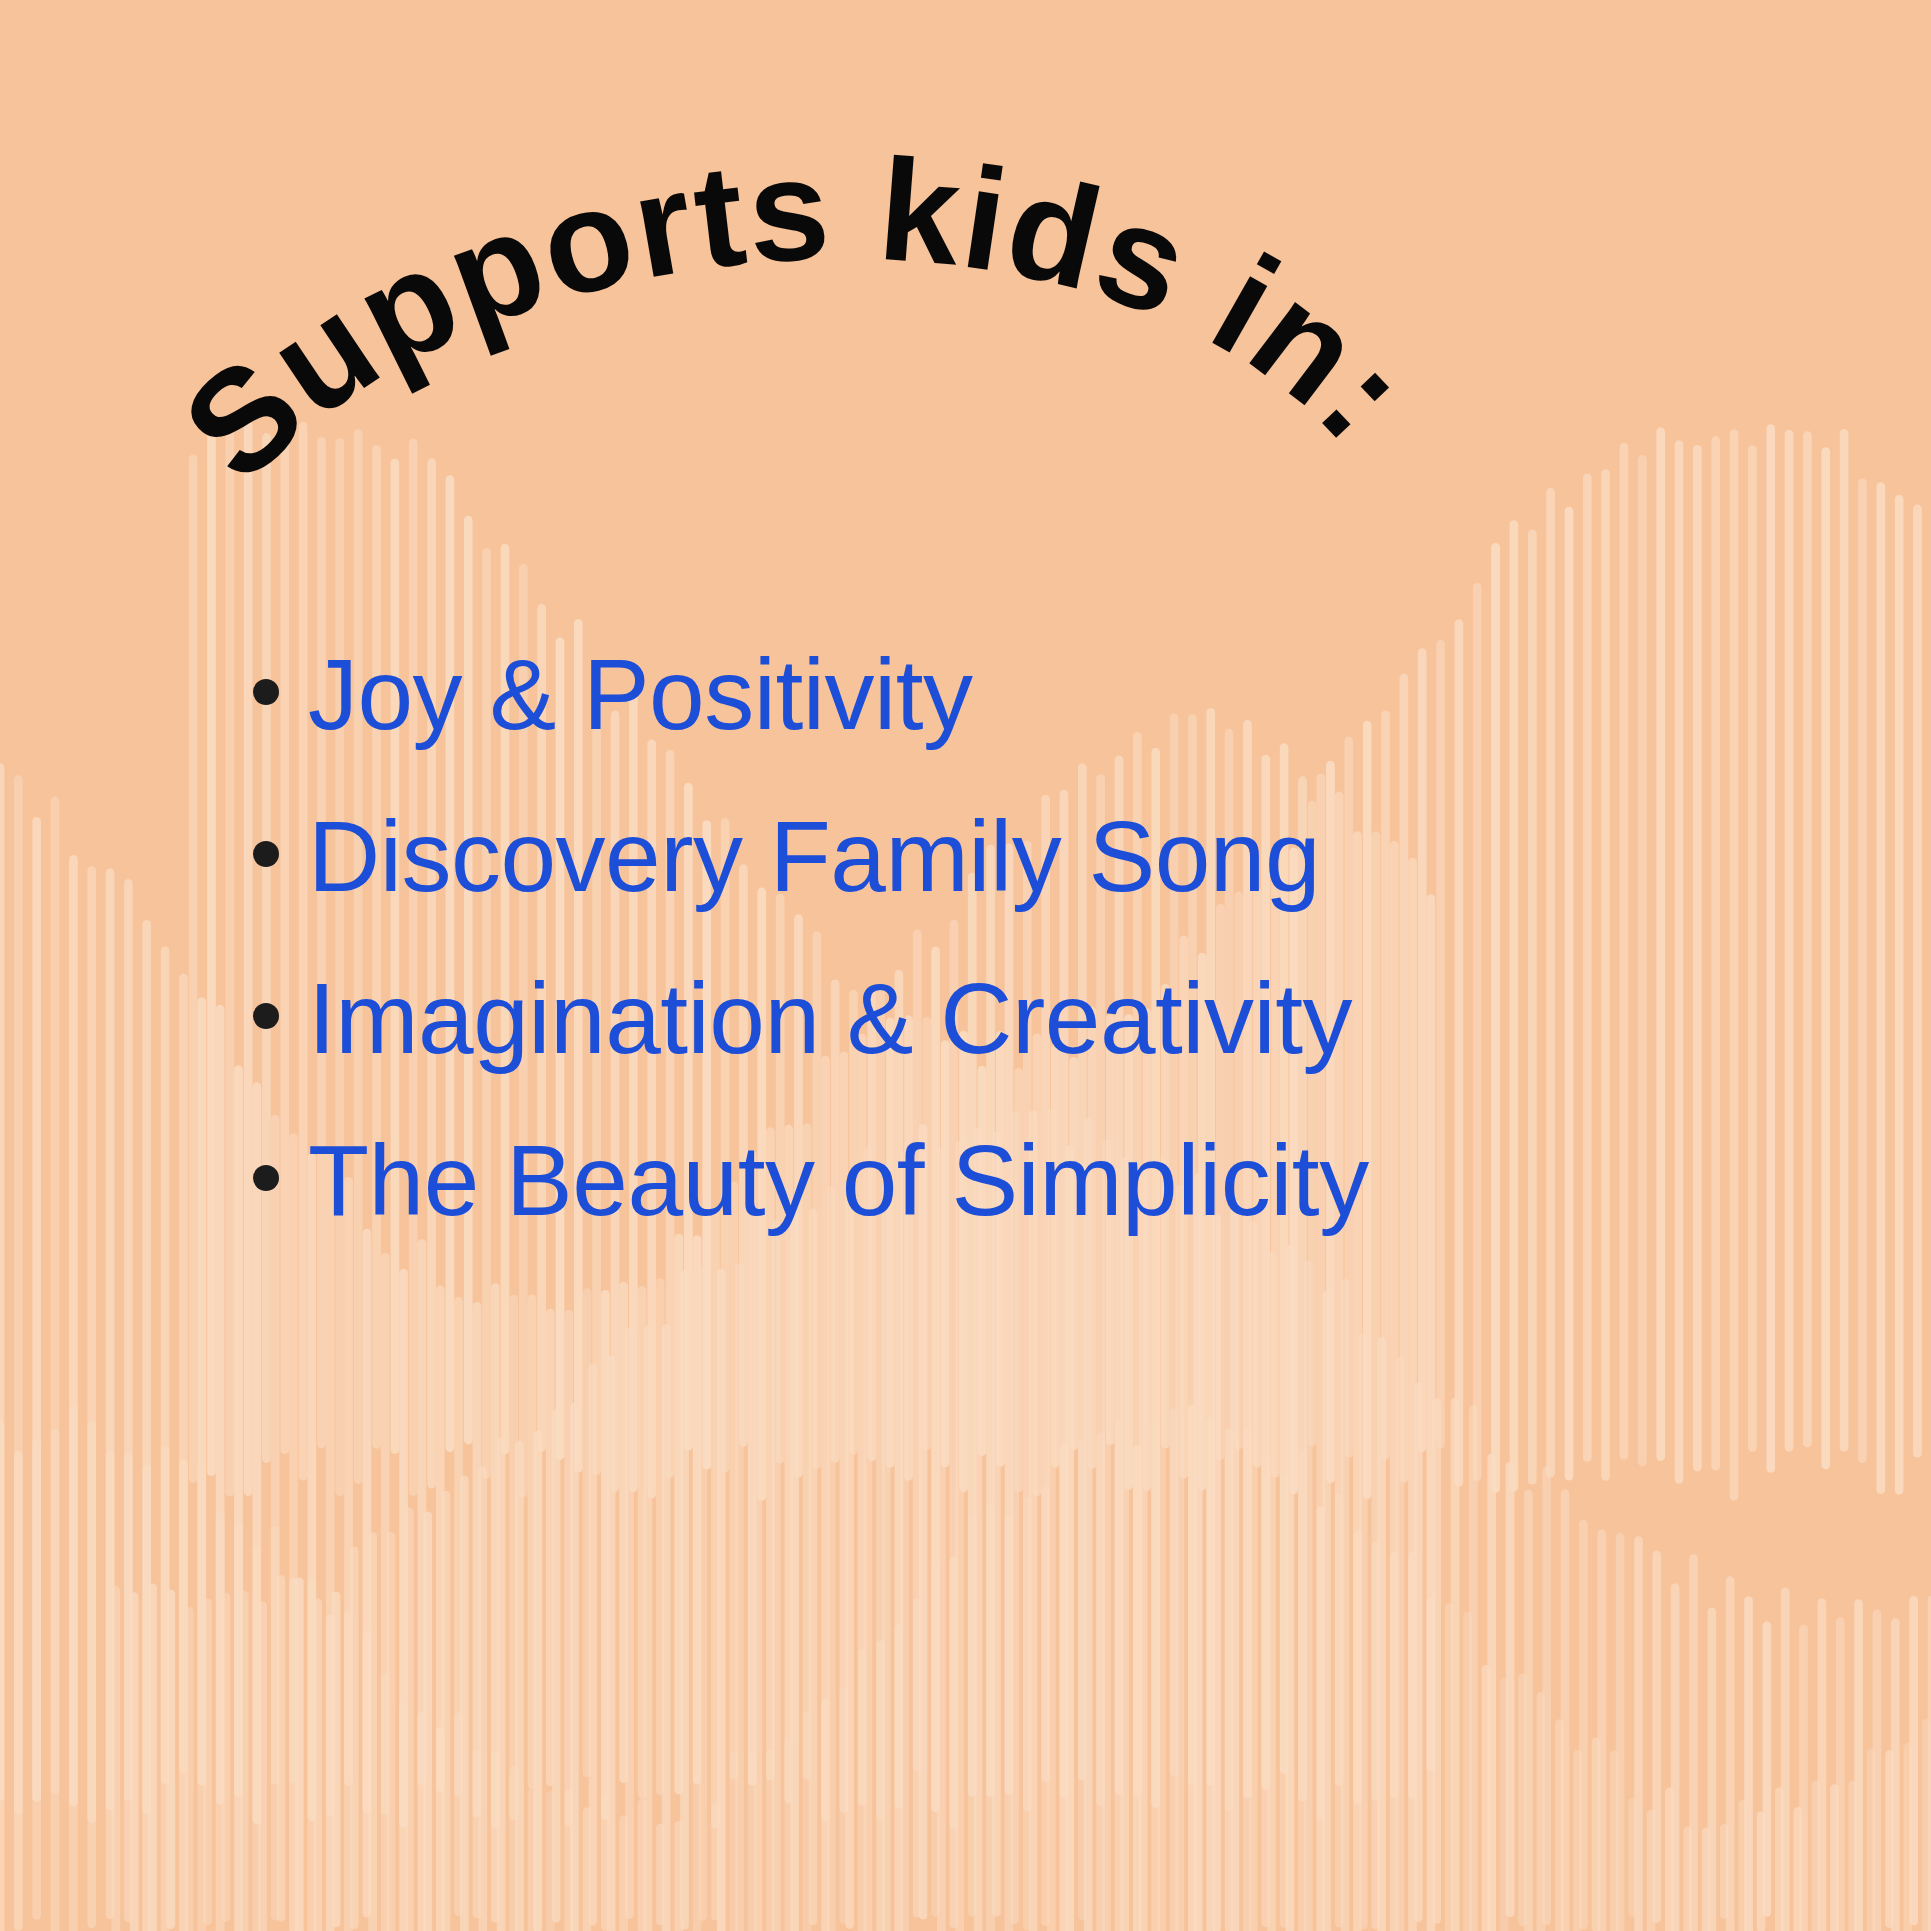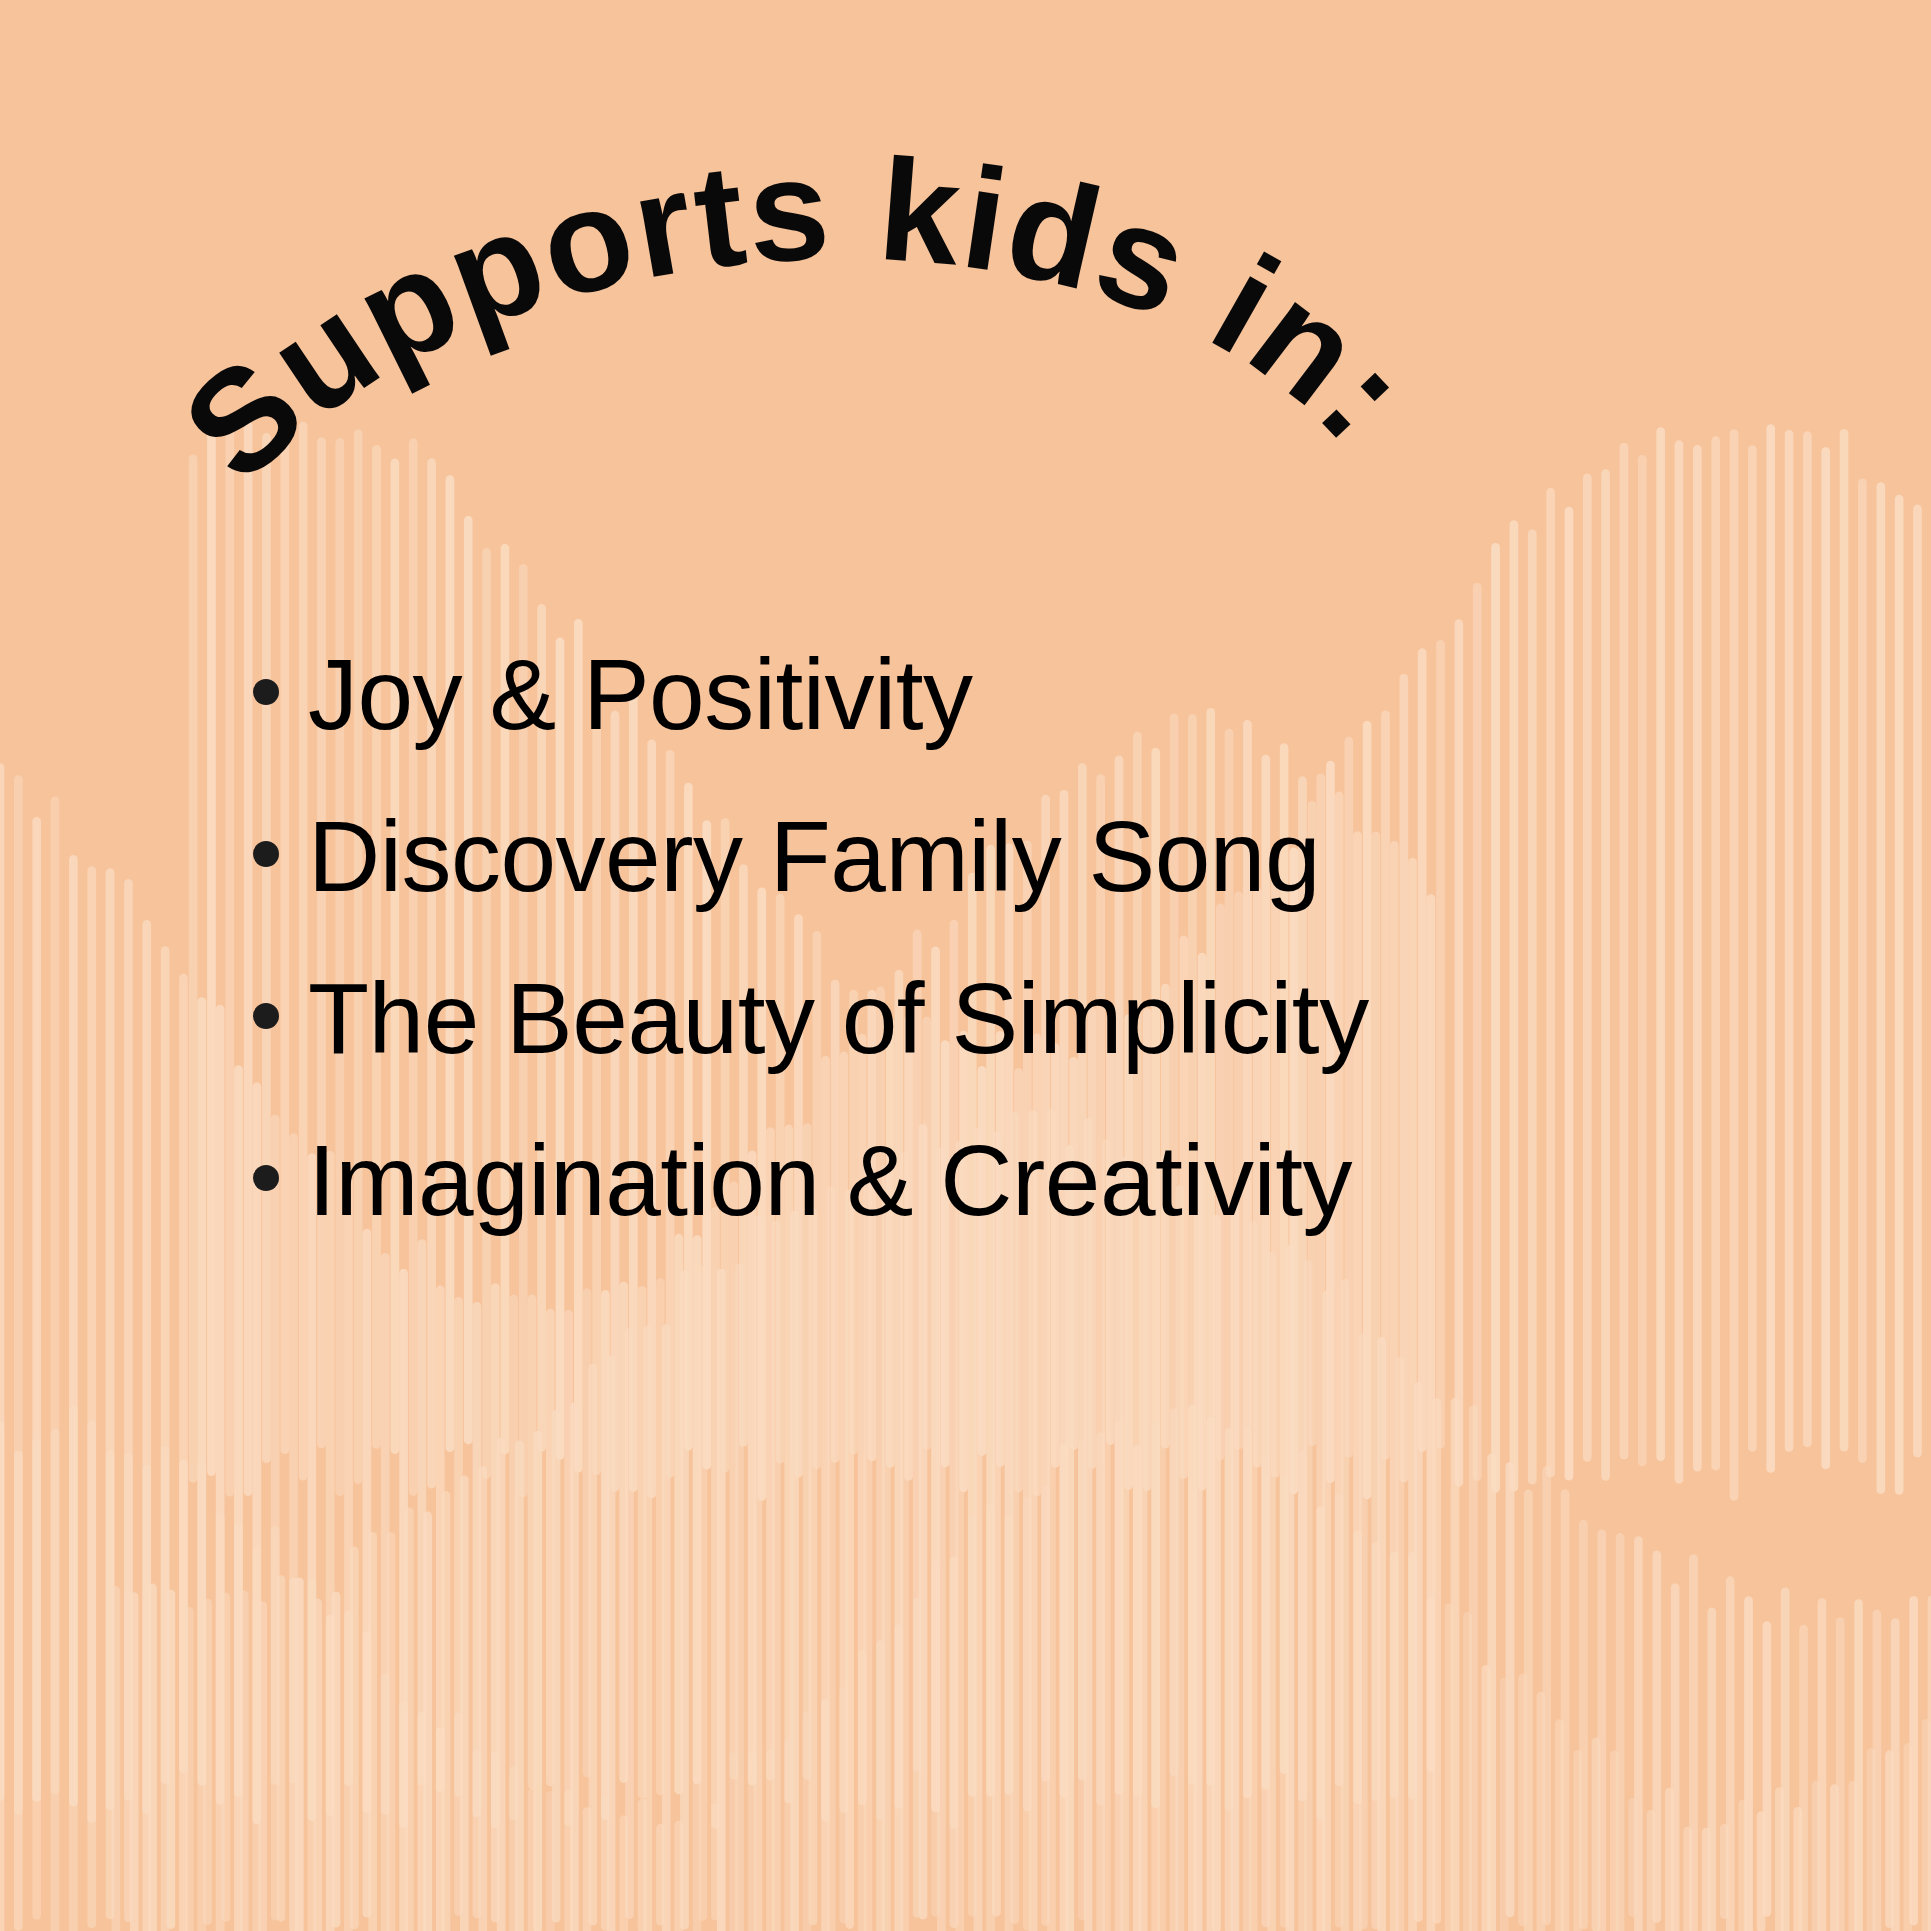--- a/index.html
+++ b/index.html
@@ -63,21 +63,21 @@
     border-radius: 50%;
     background: #1c1c1c;
     margin-top: 42px;
     margin-right: 29px;
   }
   .bullet-text {
     flex: 1 1 auto;
     font-family: "Liberation Sans", sans-serif;
     font-size: 100px;
     line-height: 1.14;
-    color: #000000;
+    color: #1d4ed8;
     letter-spacing: -0.5px;
     white-space: pre-line;
   }
 </style>
 </head>
 <body>
 
 <div id="canvas">
 
   <svg id="waveform-layer" viewBox="0 0 2000 2000" preserveAspectRatio="none" aria-hidden="true">
@@ -479,22 +479,22 @@
     <li class="bullet-row">
       <span class="bullet-dot"></span>
       <span class="bullet-text">Joy &amp; Positivity</span>
     </li>
     <li class="bullet-row">
       <span class="bullet-dot"></span>
       <span class="bullet-text">Discovery Family Song</span>
     </li>
     <li class="bullet-row">
       <span class="bullet-dot"></span>
-      <span class="bullet-text">The Beauty of Simplicity</span>
+      <span class="bullet-text">Imagination &amp; Creativity</span>
     </li>
     <li class="bullet-row">
       <span class="bullet-dot"></span>
-      <span class="bullet-text">Imagination &amp; Creativity</span>
+      <span class="bullet-text">The Beauty of Simplicity</span>
     </li>
   </ul>
 
 </div>
 
 
 </body></html>

